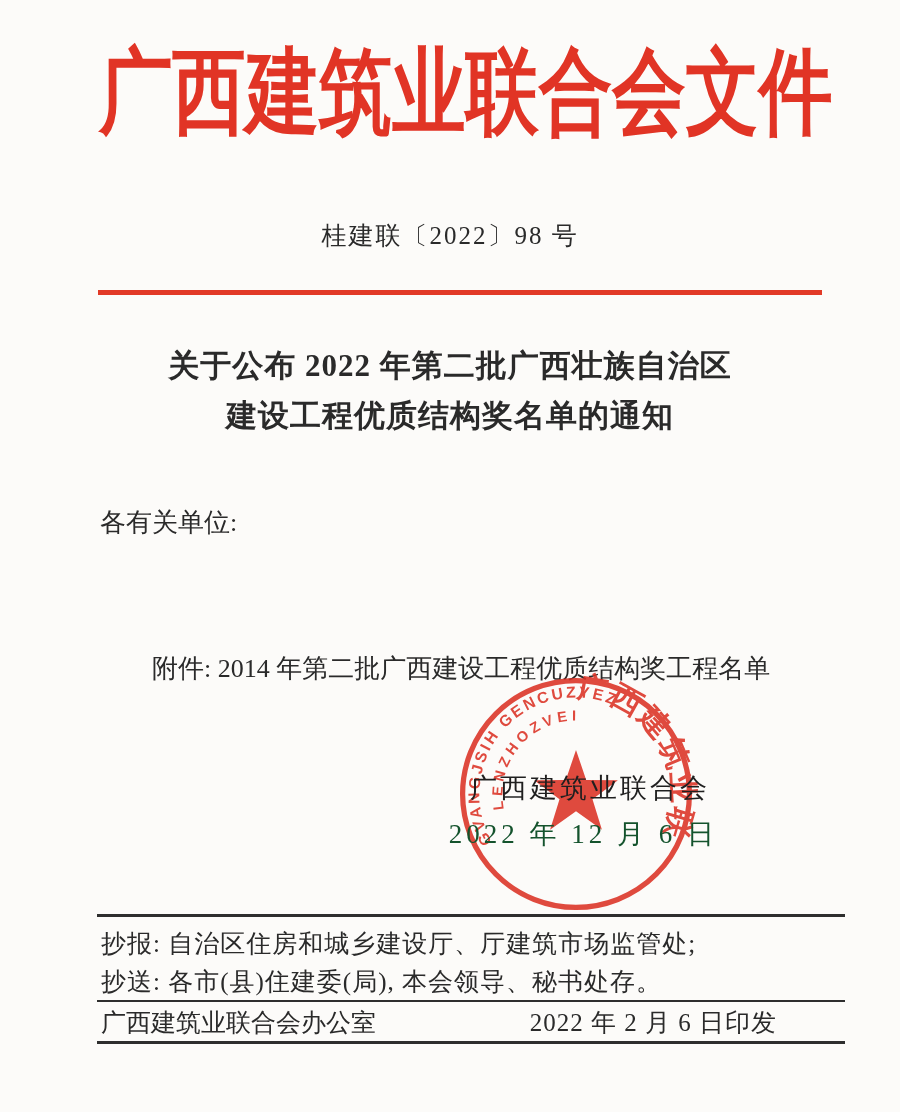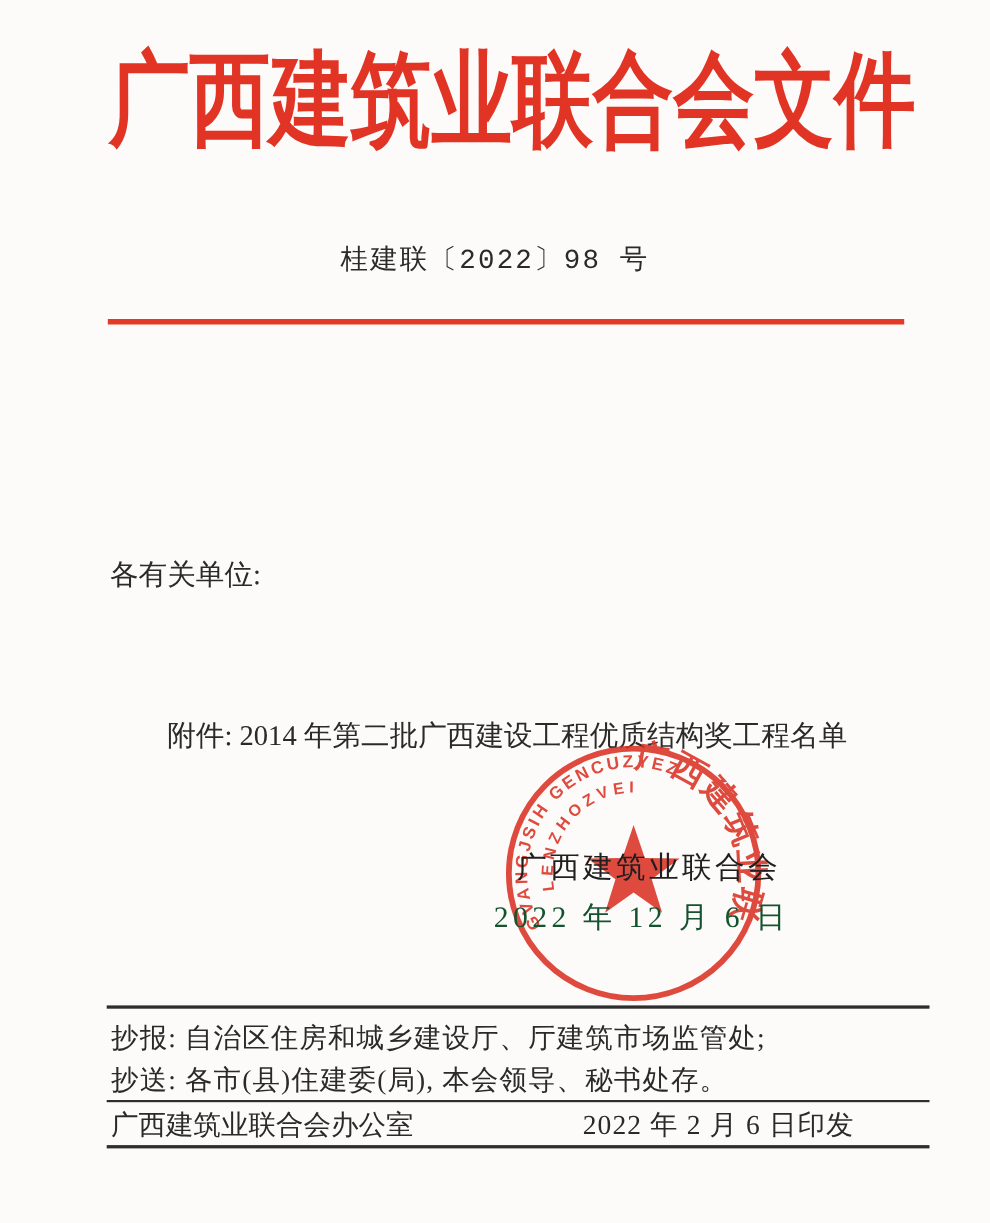--- a/index.html
+++ b/index.html
@@ -11,21 +11,21 @@
     color:#2a2a2a;
   }
   .org-title {
     position:absolute; top:40px; left:0; width:100%;
     text-align:center; color:#e13425; font-weight:bold;
     font-size:94px; line-height:104px; white-space:nowrap;
     transform:scaleX(0.78); transform-origin:50% 50%;
   }
   .doc-no {
     position:absolute; top:219px; left:0; width:100%;
-    text-align:center; font-size:25px; letter-spacing:2px;font-family:Liberation Mono, monospace;
+    text-align:center; font-size:25px; letter-spacing:2px;
   }
   .red-rule {
     position:absolute; top:290px; left:98px; width:724px; height:5px;
     background:#e23a27;
   }
   .subject {
     position:absolute; top:341px; left:0; width:100%;
     text-align:center; font-weight:bold; font-size:31px; line-height:50px;
     letter-spacing:1px;
   }
@@ -79,20 +79,24 @@
 <body>
 
 <div class="page">
 
   <div class="org-title">广西建筑业联合会文件</div>
 
   <div class="doc-no">桂建联〔2022〕98 号</div>
 
   <div class="red-rule"></div>
 
+  <div class="subject">
+    <div>关于公布 2022 年第二批广西壮族自治区</div>
+    <div>建设工程优质结构奖名单的通知</div>
+  </div>
 
   <div class="salutation">各有关单位:</div>
 
 
   <div class="attachment">附件: 2014 年第二批广西建设工程优质结构奖工程名单</div>
 
   <svg class="seal" viewBox="0 0 240 240" xmlns="http://www.w3.org/2000/svg" xmlns:xlink="http://www.w3.org/1999/xlink">
     <defs>
       <path id="arcOuter" d="M 44.6 172.8 A 92 92 0 1 1 195.4 172.8" fill="none"></path>
       <path id="arcInner" d="M 52.4 138.1 A 70 70 0 0 1 165 66.4" fill="none"></path>

